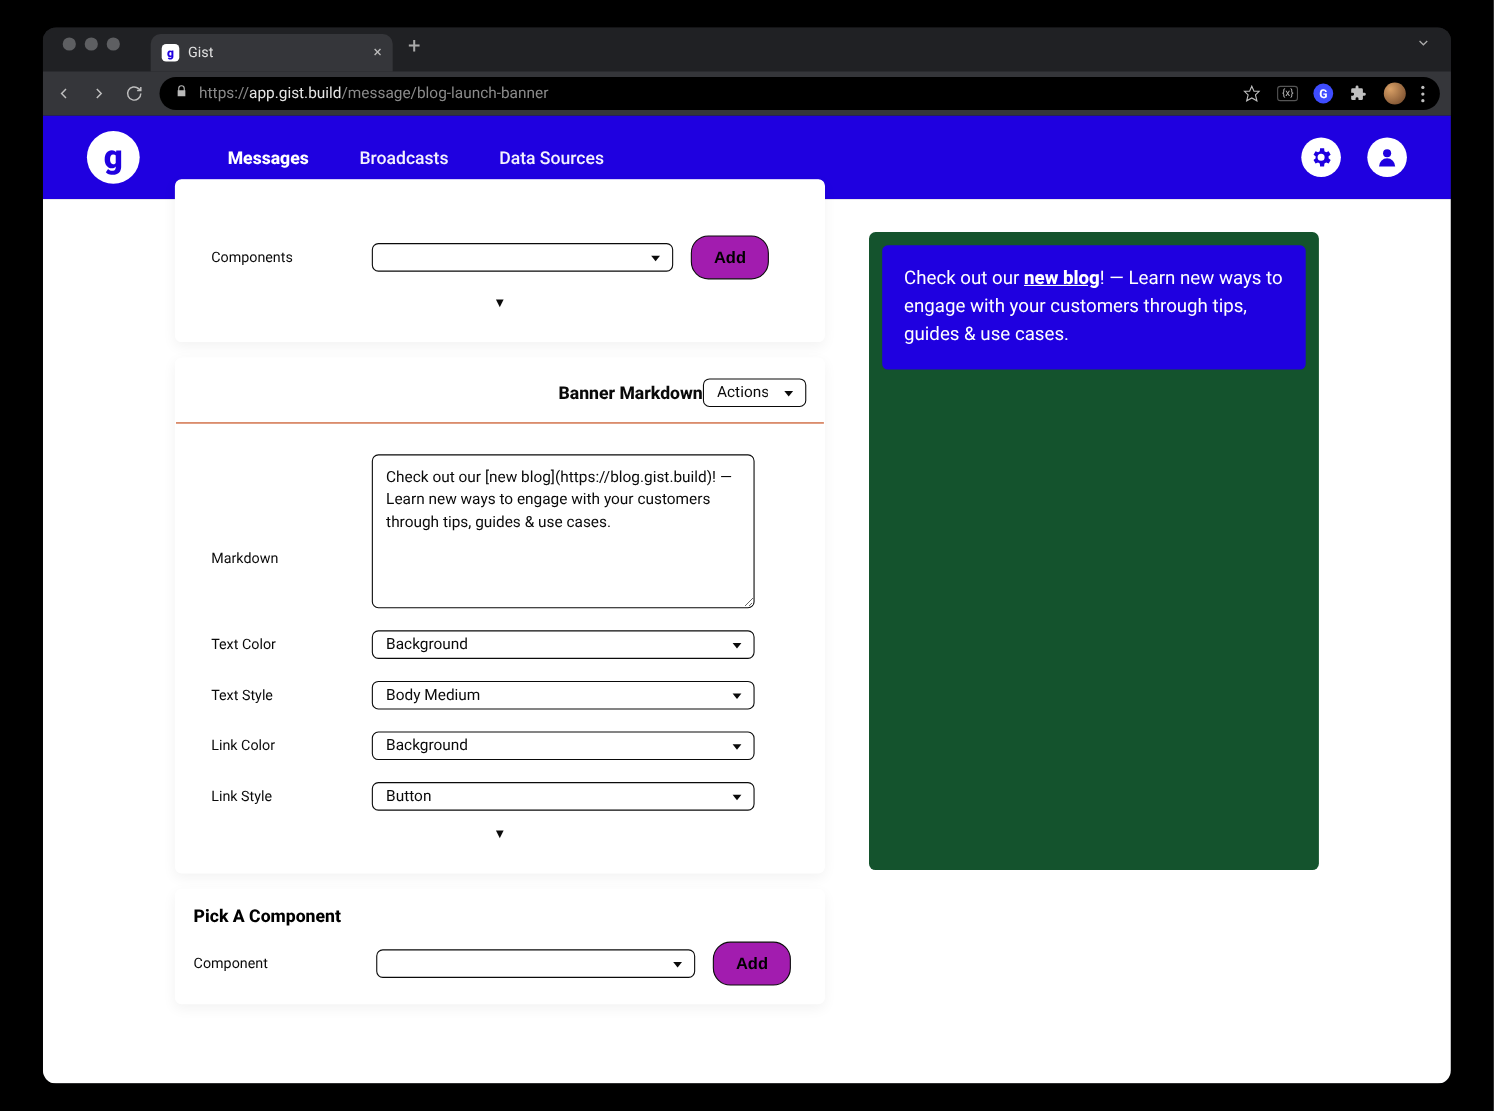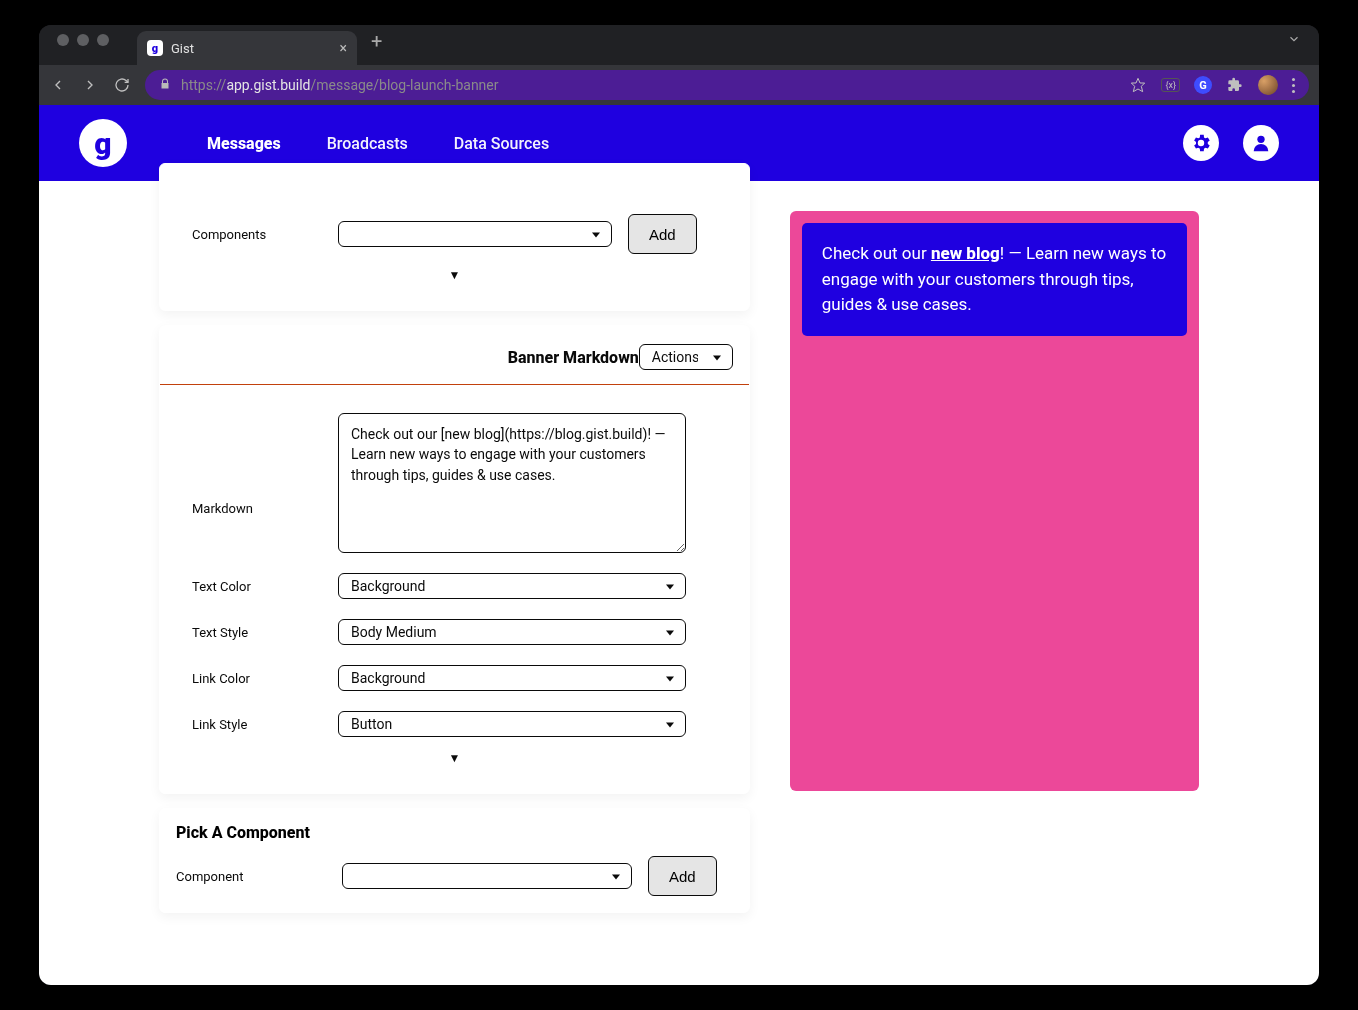--- a/index.html
+++ b/index.html
@@ -82,21 +82,21 @@
     display: flex;
     align-items: center;
     padding: 0 10px;
     gap: 14px;
   }
   .navicons { display: flex; gap: 14px; color: #bfbfbf; }
   .navicon { width: 18px; height: 18px; display: flex; align-items:center; justify-content:center; cursor:pointer; }
   .navicon svg { width: 16px; height: 16px; stroke: #bfbfbf; fill: none; stroke-width: 2; }
   .addressbar {
     flex: 1;
-    background: #4c1d95;
+    background: #000000;
     border-radius: 20px;
     height: 30px;
     display: flex;
     align-items: center;
     padding: 0 14px;
     color: #b9b9b9;
     font-size: 14px;
     gap: 10px;
   }
   .addressbar .lock svg { width: 12px; height: 12px; fill: #b9b9b9; }
@@ -173,21 +173,21 @@
   }
   .left {
     width: 592px;
     padding-top: 0;
   }
   .right {
     width: 410px;
     padding-top: 30px;
   }
   .preview-panel {
-    background: #ec4899;
+    background: #14532d;
     border-radius: 6px;
     padding: 12px;
     min-height: 580px;
   }
   .banner {
     background: #1f00e0;
     color: #fff;
     border-radius: 5px;
     padding: 18px 20px;
     font-size: 17px;
@@ -254,24 +254,24 @@
     transform: translateY(-30%);
     border-left: 4px solid transparent;
     border-right: 4px solid transparent;
     border-top: 5px solid #0a0a0a;
     pointer-events: none;
   }
   .btn {
     height: 40px;
     padding: 0 20px;
     border: 1.5px solid #0a0a0a;
-    background: #e5e5e5;
-    border-radius: 6px;
+    background: #a21caf;
+    border-radius: 16px;
     font-size: 15px;
-    font-weight: 400;
+    font-weight: 700;
     cursor: pointer;
   }
   .textarea {
     width: 348px;
     height: 140px;
     padding: 10px 12px;
     resize: both;
     line-height: 1.45;
   }
   .collapse-caret {

